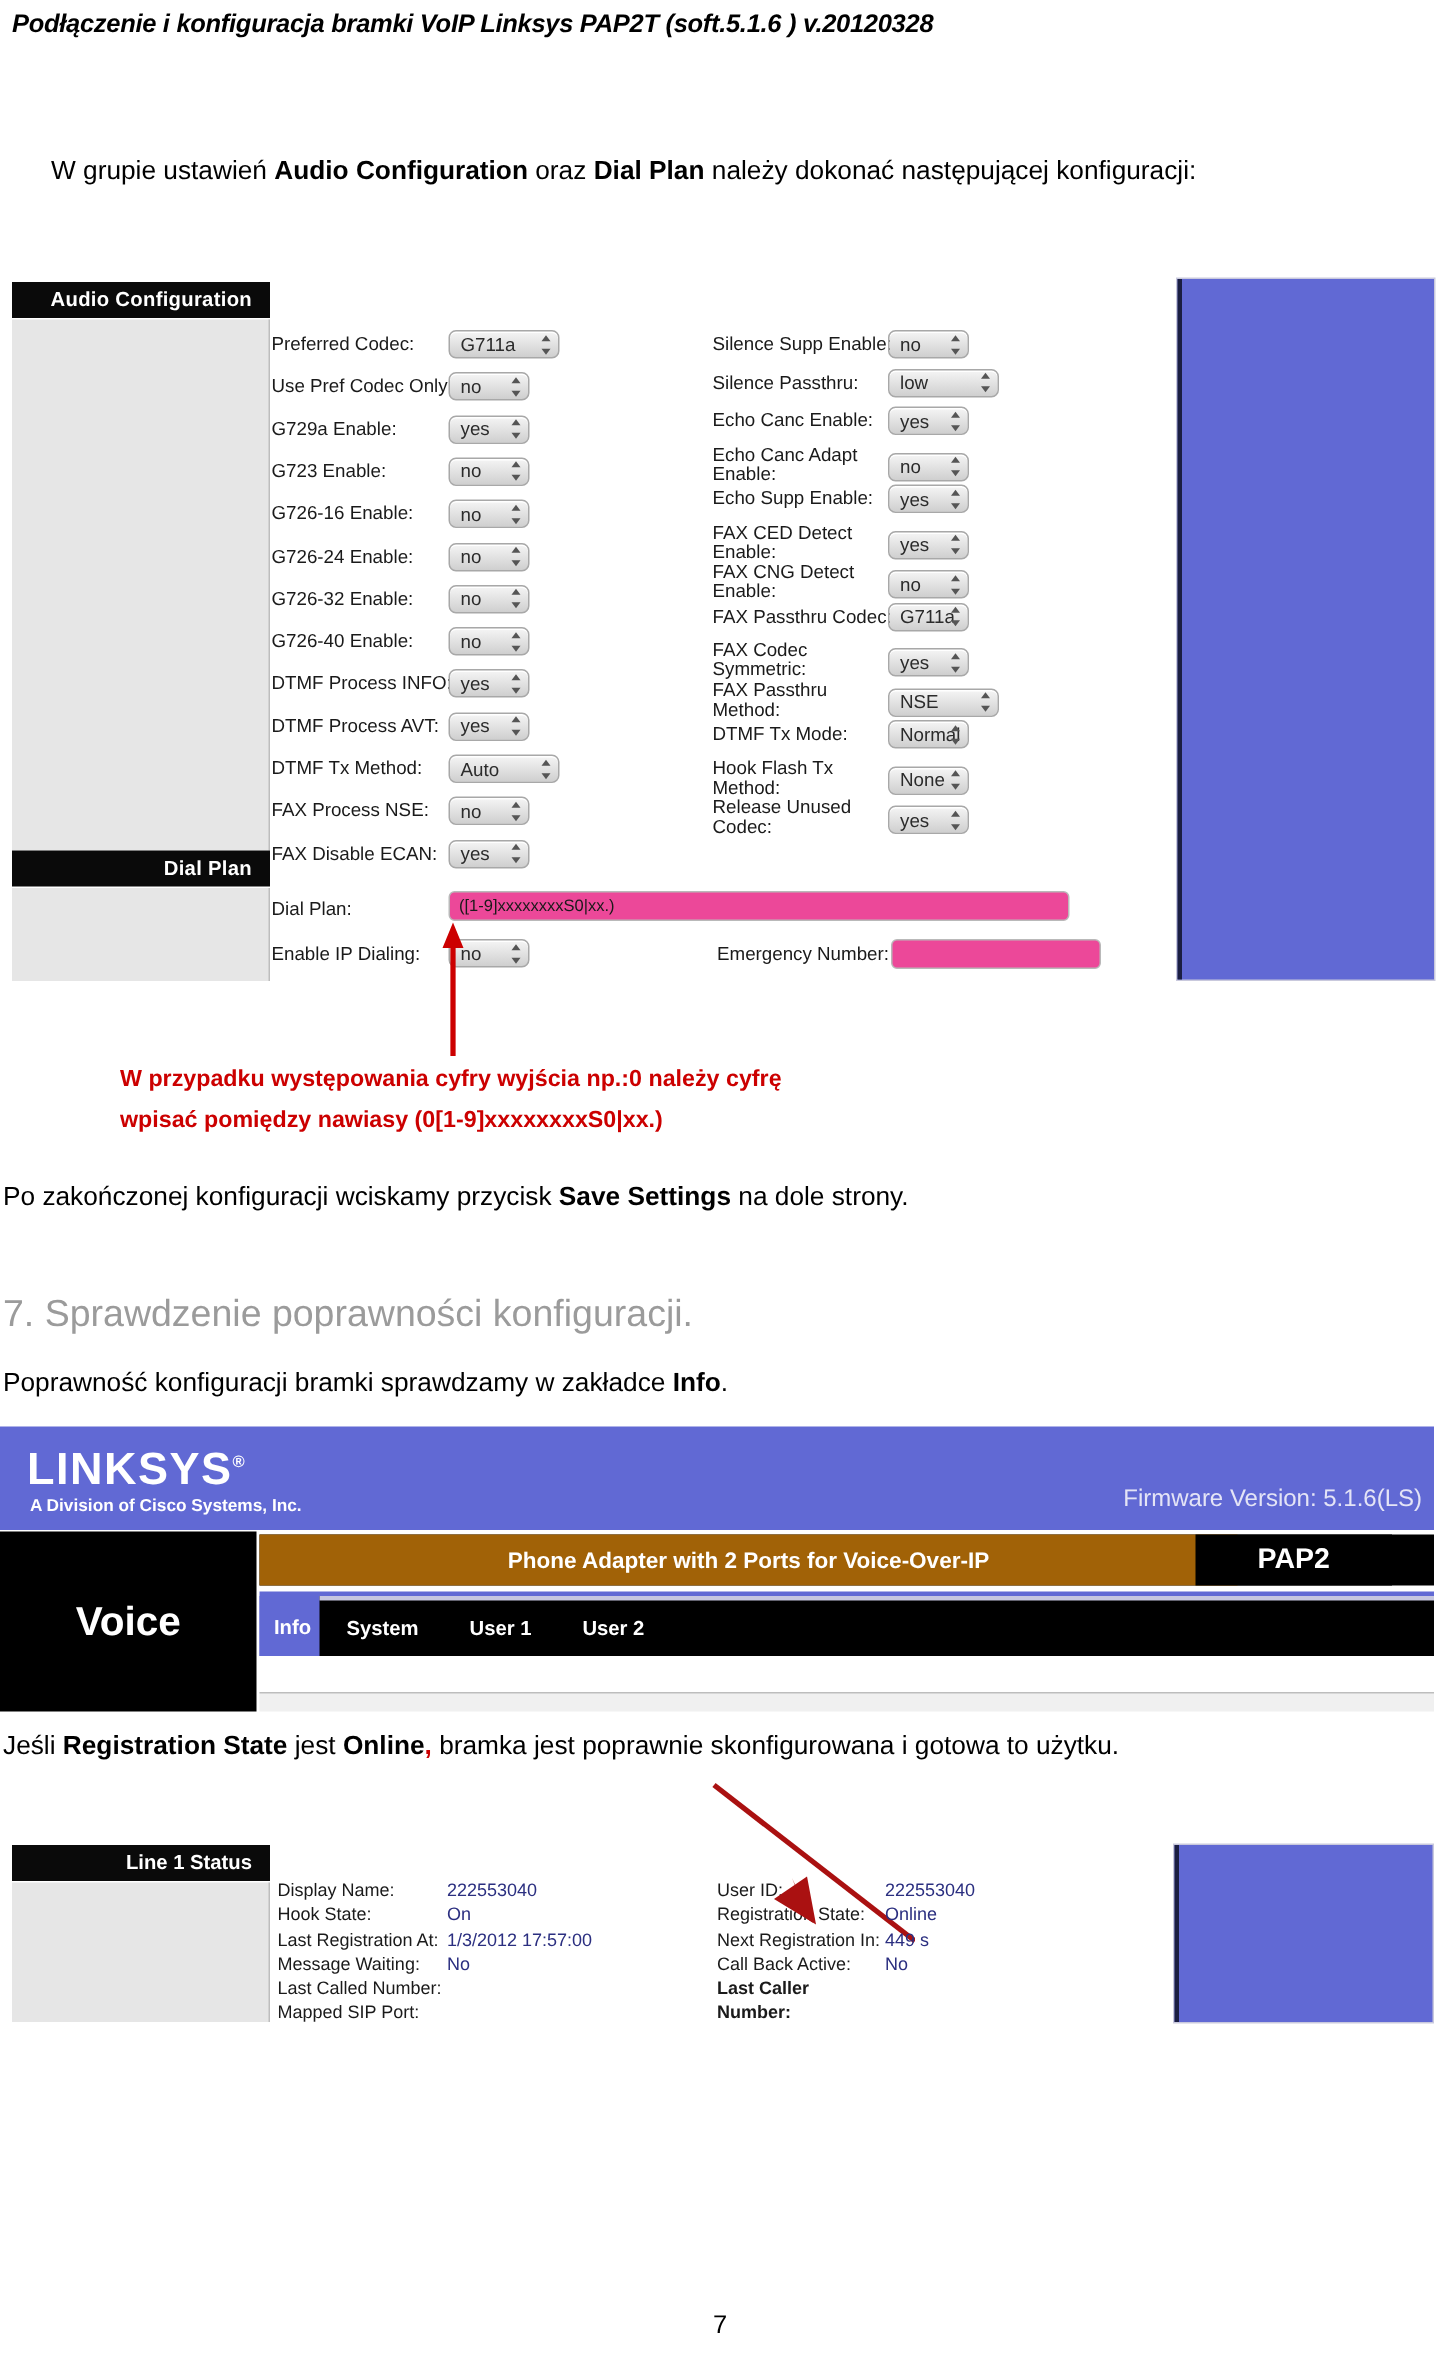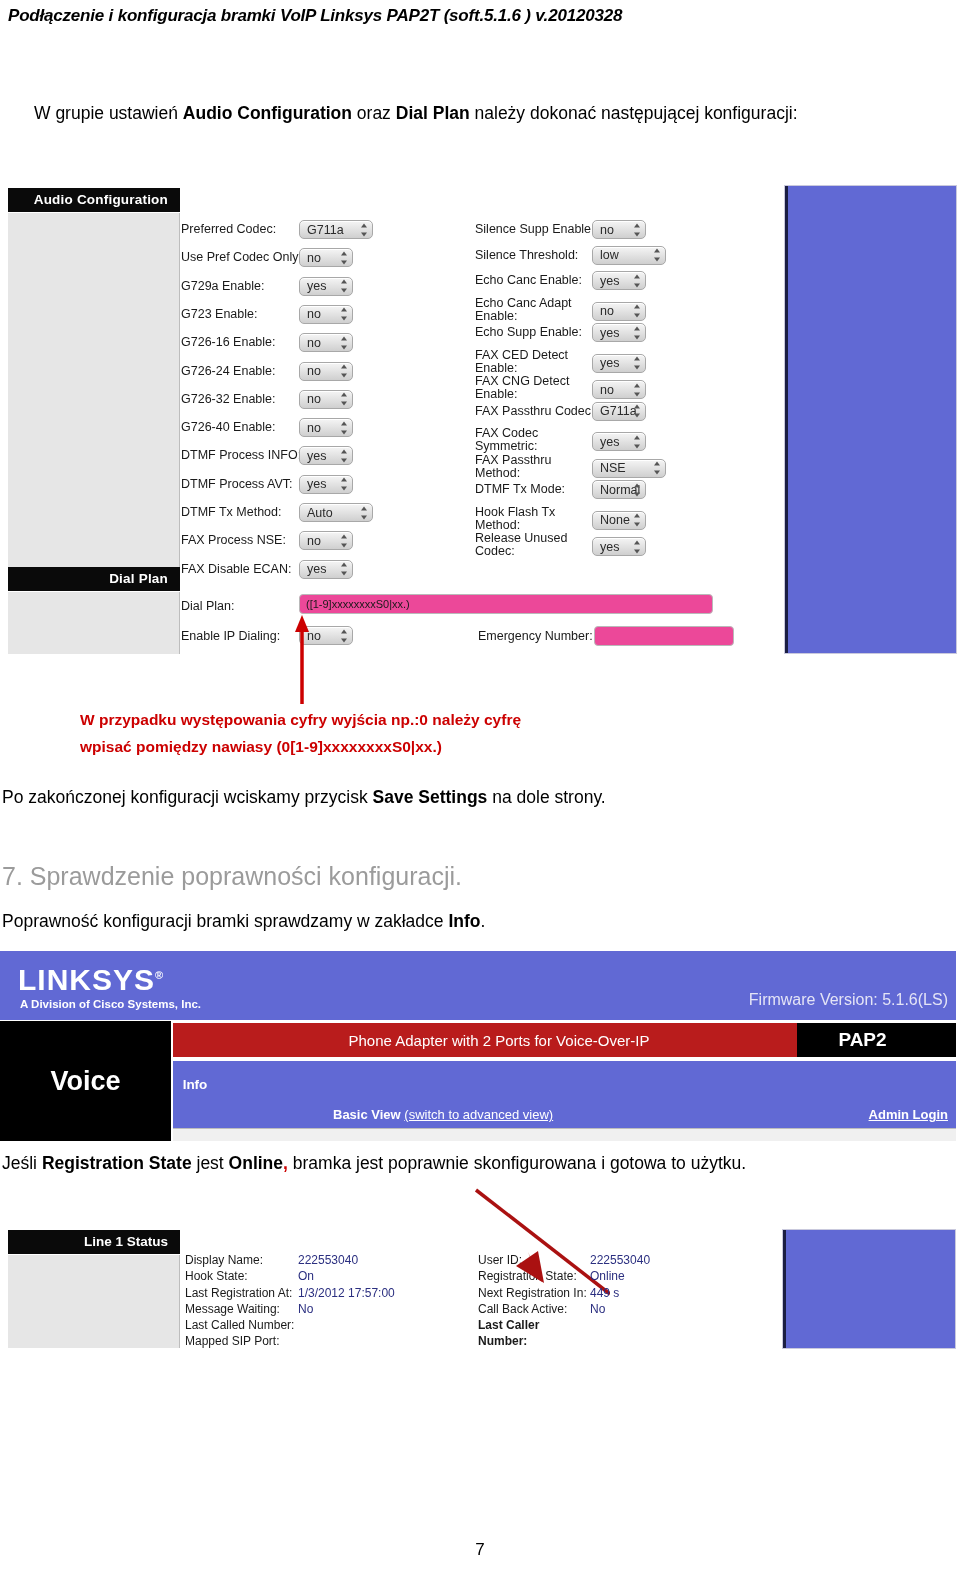--- a/index.html
+++ b/index.html
@@ -207,23 +207,23 @@
     display: flex; align-items: center; justify-content: center;
   }
   .lk-prodrow {
     position: absolute; left: 173px; top: 72px;
     width: 783px; height: 34px;
     background: #000;
   }
   .lk-prodname {
     position: absolute; left: 0; top: 0;
     width: 652px; height: 34px;
-    background: #b91c1c;
-    color: #ffffff;
-    font-size: 15px; font-weight: normal;
+    background: #a16207;
+    color: #ffffff;
+    font-size: 15px; font-weight: bold;
     display: flex; align-items: center; justify-content: center;
   }
   .lk-model {
     position: absolute; left: 624px; top: 0;
     width: 131px; height: 34px;
     background: #000;
     color: #ffffff;
     font-size: 19px; font-weight: bold;
     display: flex; align-items: center; justify-content: center;
   }
@@ -473,21 +473,21 @@
         <span class="flabel">Silence Supp Enable:</span>
       </div>
       <div class="fctl" style="left: 592px; top: 44px; width: 54px;">
         <span>no</span>
         <span class="spin">
           <i class="up"></i>
           <i class="down"></i>
         </span>
       </div>
       <div class="frow" style="left: 475px; top: 72.5px;">
-        <span class="flabel">Silence Threshold:</span>
+        <span class="flabel">Silence Passthru:</span>
       </div>
       <div class="fctl" style="left: 592px; top: 69.5px; width: 74px;">
         <span>low</span>
         <span class="spin">
           <i class="up"></i>
           <i class="down"></i>
         </span>
       </div>
       <div class="frow" style="left: 475px; top: 98px;">
         <span class="flabel">Echo Canc Enable:</span>
@@ -659,29 +659,27 @@
 
   <div class="lk-voice">Voice</div>
 
   <div class="lk-prodrow">
     <div class="lk-prodname">Phone Adapter with 2 Ports for Voice-Over-IP</div>
     <div class="lk-model">PAP2</div>
   </div>
 
   <div class="lk-tabbar">
     <div class="lk-tab-first">Info</div>
+    <div class="lk-tabs">
+      <span class="lk-tab">System</span>
+      <span class="lk-tab">User 1</span>
+      <span class="lk-tab">User 2</span>
+    </div>
   </div>
 
-  <div class="lk-viewrow">
-    <span class="lk-basic">
-      <span>Basic View</span>
-      <span class="lk-switch">(switch to advanced view)</span>
-    </span>
-    <span class="lk-admin">Admin Login</span>
-  </div>
 
   <div class="lk-bottomedge"></div>
 </div>
 
 <div class="para p-final">
   <span>Jeśli </span><b>Registration State</b><span> jest </span><b>Online</b><b class="red-word">,</b><span> bramka jest poprawnie skonfigurowana i gotowa to użytku.</span>
 </div>
 
 <svg class="red-arrow-diag" viewBox="0 0 330 110">
   <line x1="196" y1="4" x2="330" y2="108" stroke="#aa1111" stroke-width="3.5"></line>

